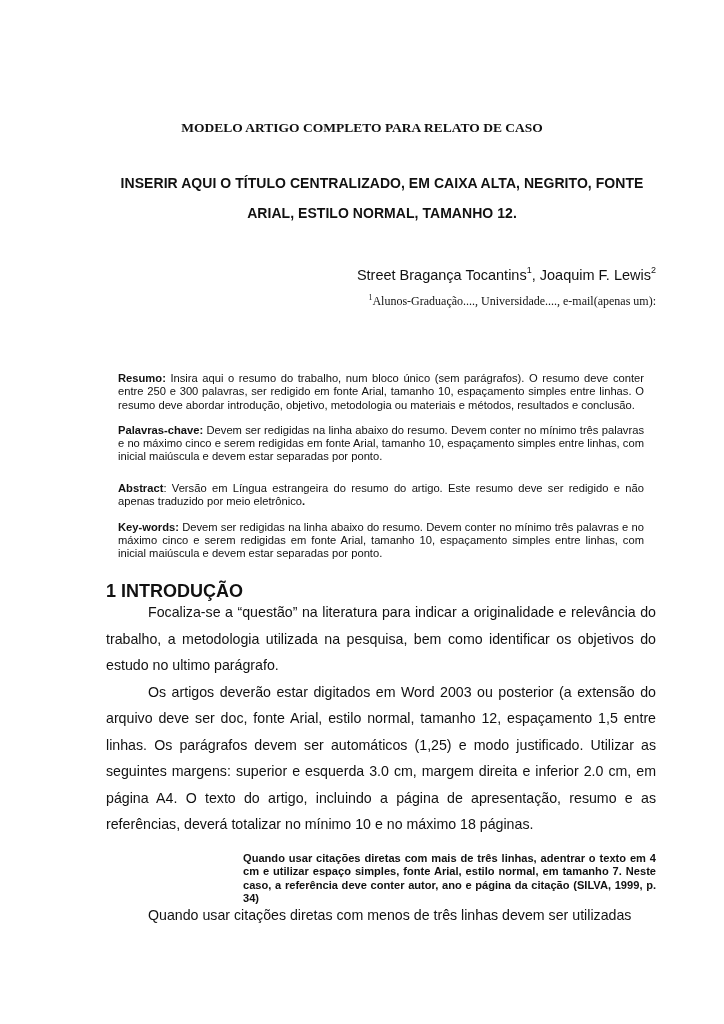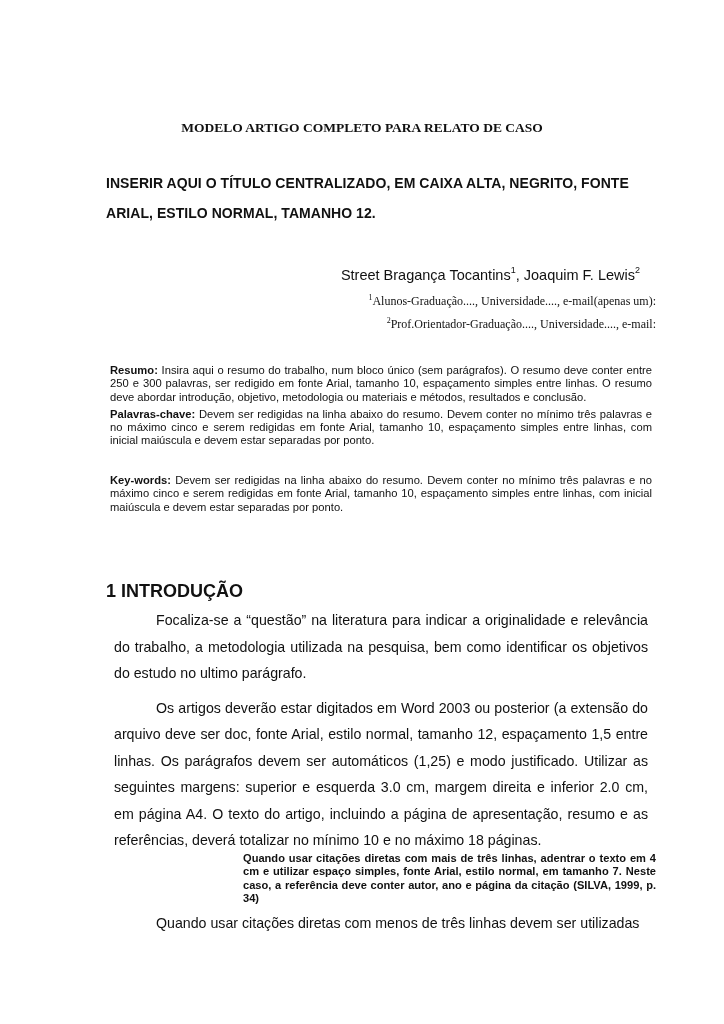--- a/index.html
+++ b/index.html
@@ -15,37 +15,37 @@
       color: #111111;
     }
     .page {
       position: absolute;
       left: 0; top: 0;
       width: 724px; height: 795px;
       background: #ffffff;
     }
     .abs { position: absolute; margin: 0; }
     .serif { font-family: "Liberation Serif", serif; }
-    .sans { font-family: "Liberation Sans", sans-serif; }
+    .sans { font-family: "Liberation Sans", sans-serif; text-align: center; }
 
     .doc-heading {
       left: 0; width: 724px; top: 120px;
       text-align: center;
       font-size: 13.5px;
       font-weight: bold;
     }
     .title {
       left: 106px; width: 552px; top: 168px;
       font-size: 14px;
       font-weight: bold;
       line-height: 30px;
       letter-spacing: 0.05px;
     }
     .authors {
-      right: 84px; top: 267px;
+      right: 68px; top: 267px;
       font-size: 14.5px;
       text-align: right;
       white-space: nowrap;
     }
     .authors sup { font-size: 9px; vertical-align: 7px; line-height: 0; }
     .affil {
       right: 68px;
       font-size: 12px;
       text-align: right;
       white-space: nowrap;
@@ -53,37 +53,37 @@
     .affil sup { font-size: 8px; vertical-align: 5px; line-height: 0; }
     .affil1 { top: 294px; margin-left: 46px; }
     .affil2 { top: 317px; }
 
     .abstract-block {
       left: 106px; width: 550px;
       font-size: 11.2px;
       line-height: 13.3px;
       text-align: justify;
     }
-    .abstract-block p { margin: 4px; }
+    .abstract-block p { margin: 12px; }
     .abstract-block b { font-weight: bold; }
     .resumo { top: 360px; }
     .abstract { top: 470px; }
 
     .section-heading {
       left: 106px; top: 581px;
       font-size: 18px;
       font-weight: bold;
     }
     .body-text {
       left: 106px; width: 550px;
       font-size: 14.2px;
       line-height: 26.5px;
       text-align: justify;
     }
-    .body-text p { margin: 8px; text-indent: 42px; }
+    .body-text p { margin: 0; text-indent: 42px; }
     .intro { top: 599px; }
 
     .quote {
       left: 243px; width: 413px; top: 852px;
       font-size: 11.1px;
       font-weight: bold;
       line-height: 13.3px;
       text-align: justify;
     }
     .last-para { top: 902px; }
@@ -97,30 +97,28 @@
 
   <h2 class="abs sans title">INSERIR AQUI O TÍTULO CENTRALIZADO, EM CAIXA ALTA, NEGRITO, FONTE ARIAL, ESTILO NORMAL, TAMANHO 12.</h2>
 
   <div class="abs sans authors">
     <span>Street Bragança Tocantins</span><sup>1</sup><span>, </span><span>Joaquim F. Lewis</span><sup>2</sup>
   </div>
 
   <div class="abs serif affil affil1">
     <sup>1</sup><span>Alunos-Graduação...., Universidade...., e-mail(apenas um):</span>
   </div>
-  <div class="abs serif affil affil2">
-    <sup>2</sup><span>Prof.Orientador-Graduação...., Universidade...., e-mail:</span>
-  </div>
 
   <div class="abs sans abstract-block resumo">
     <p><b>Resumo:</b><span> Insira aqui o resumo do trabalho, num bloco único (sem parágrafos). O resumo deve conter entre 250 e 300 palavras, ser redigido em fonte Arial, tamanho 10, espaçamento simples entre linhas. O resumo deve abordar introdução, objetivo, metodologia ou materiais e métodos, resultados e conclusão.</span></p>
     <p><b>Palavras-chave:</b><span> Devem ser redigidas na linha abaixo do resumo. Devem conter no mínimo três palavras e no máximo cinco e serem redigidas em fonte Arial, tamanho 10, espaçamento simples entre linhas, com inicial maiúscula e devem estar separadas por ponto.</span></p>
   </div>
 
   <div class="abs sans abstract-block abstract">
+    <p><b>Abstract</b><span>: Versão em Língua estrangeira do resumo do artigo. Este resumo deve ser redigido e não apenas traduzido por meio eletrônico</span><b>.</b></p>
     <p><b>Key-words:</b><span> Devem ser redigidas na linha abaixo do resumo. Devem conter no mínimo três palavras e no máximo cinco e serem redigidas em fonte Arial, tamanho 10, espaçamento simples entre linhas, com inicial maiúscula e devem estar separadas por ponto.</span></p>
   </div>
 
   <h3 class="abs sans section-heading">1 INTRODUÇÃO</h3>
 
   <div class="abs sans body-text intro">
     <p>Focaliza-se a “questão” na literatura para indicar a originalidade e relevância do trabalho, a metodologia utilizada na pesquisa, bem como identificar os objetivos do estudo no ultimo parágrafo.</p>
     <p>Os artigos deverão estar digitados em Word 2003 ou posterior (a extensão do arquivo deve ser doc, fonte Arial, estilo normal, tamanho 12, espaçamento 1,5 entre linhas. Os parágrafos devem ser automáticos (1,25) e modo justificado.  Utilizar as seguintes margens: superior e esquerda 3.0 cm, margem direita e inferior 2.0 cm, em página A4. O texto do artigo, incluindo a página de apresentação, resumo e as referências, deverá totalizar no mínimo 10 e no máximo 18 páginas.</p>
   </div>
 

